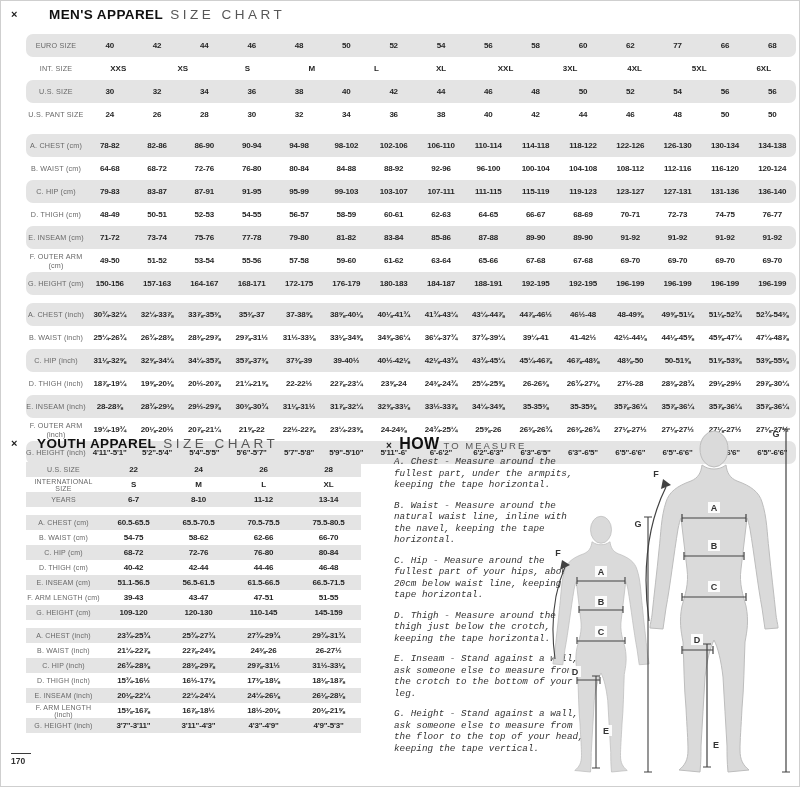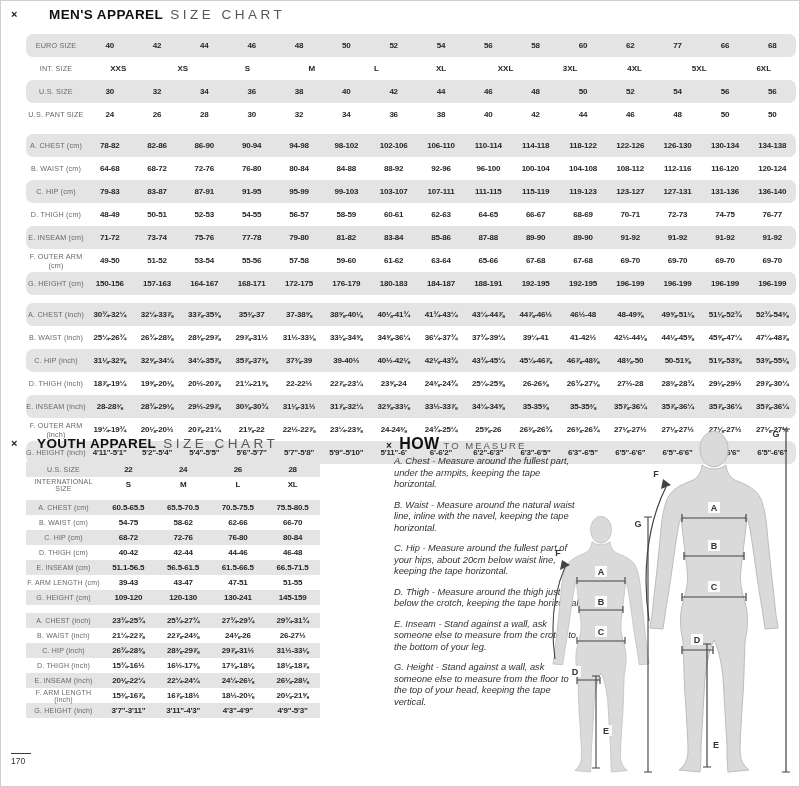--- a/index.html
+++ b/index.html
@@ -15,49 +15,49 @@
   .t-bold { font-weight:bold; font-size:13.5px; letter-spacing:.4px; color:#101010; }
   .t-light { font-size:13.5px; letter-spacing:3.5px; color:#575757; margin-left:7px; font-weight:normal; }
   .t-bold.sm { font-size:16px; }
   .t-light.sm { font-size:9.5px; letter-spacing:2px; margin-left:4px; }
 
   
   .sizetable { position:absolute; }
   .tgroup { margin-bottom:8px; }
   .trow { display:flex; align-items:center; }
   .mens-table .trow { height:23px; width:770px;border-radius:7px; }
-  .youth-table .trow { height:15px; width:294px; }
+  .youth-table .trow { height:15px; width:335px; }
   .trow.shade { background:#e4e4e4; }
   .tlabel {
     font-size:7.2px; color:#686868; text-align:center; letter-spacing:.2px;
     flex:0 0 auto;
   }
   .mens-table .tlabel { width:60px; }
   .youth-table .tlabel { width:75px; font-size:7px; }
   .tcell {
     flex:1 1 0; text-align:center; font-size:8px; font-weight:bold;
     color:#262626; letter-spacing:-.2px; white-space:nowrap;
   }
   .tdist { flex:1 1 0; display:flex; }
   .tdist span { flex:1 1 0; text-align:center; font-size:8px; font-weight:bold; color:#262626; }
 
   
-  .howto-items { position:absolute; left:393px; top:455px; width:190px; }
+  .howto-items { position:absolute; left:393px; top:455px; width:190px;font-family:Liberation Mono, monospace; }
   .howto-item { font-style:italic; font-size:9.3px; line-height:1.24; color:#333; margin-bottom:9px; }
 
   
   .figure-wrap { position:absolute; left:548px; top:418px; width:252px; height:366px; }
   .fig-letter { font-size:9px; font-weight:bold; fill:#333;
                 font-family:"Liberation Sans", sans-serif; text-anchor:middle; }
 
   
   .pagenum {
     position:absolute; left:10px; top:752px; width:20px;
     border-top:1.6px solid #3a3a3a; padding-top:2px;
-    font-size:8.5px; font-weight:normal; color:#333;
+    font-size:8.5px; font-weight:bold; color:#333;
   }
 </style>
 </head>
 <body>
 
 <div class="page">
 
   <span class="xmark" style="left:10px; top:7px;">×</span>
   <div class="sec-head" style="left:48px; top:4px;">
     <span class="t-bold">MEN'S APPAREL</span><span class="t-light">SIZE CHART</span>
@@ -408,20 +408,27 @@
           <div class="tcell">26</div>
           <div class="tcell">28</div>
         </div>
         <div class="trow">
           <div class="tlabel">INTERNATIONAL SIZE</div>
           <div class="tcell">S</div>
           <div class="tcell">M</div>
           <div class="tcell">L</div>
           <div class="tcell">XL</div>
         </div>
+        <div class="trow shade">
+          <div class="tlabel">YEARS</div>
+          <div class="tcell">6-7</div>
+          <div class="tcell">8-10</div>
+          <div class="tcell">11-12</div>
+          <div class="tcell">13-14</div>
+        </div>
       </div>
       <div class="tgroup">
         <div class="trow shade">
           <div class="tlabel">A. CHEST (cm)</div>
           <div class="tcell">60.5-65.5</div>
           <div class="tcell">65.5-70.5</div>
           <div class="tcell">70.5-75.5</div>
           <div class="tcell">75.5-80.5</div>
         </div>
         <div class="trow">
@@ -456,21 +463,21 @@
           <div class="tlabel">F. ARM LENGTH (cm)</div>
           <div class="tcell">39-43</div>
           <div class="tcell">43-47</div>
           <div class="tcell">47-51</div>
           <div class="tcell">51-55</div>
         </div>
         <div class="trow shade">
           <div class="tlabel">G. HEIGHT (cm)</div>
           <div class="tcell">109-120</div>
           <div class="tcell">120-130</div>
-          <div class="tcell">130-241</div>
+          <div class="tcell">110-145</div>
           <div class="tcell">145-159</div>
         </div>
       </div>
       <div class="tgroup">
         <div class="trow shade">
           <div class="tlabel">A. CHEST (inch)</div>
           <div class="tcell">23¾-25¾</div>
           <div class="tcell">25¾-27¾</div>
           <div class="tcell">27¾-29¾</div>
           <div class="tcell">29¾-31¾</div>

